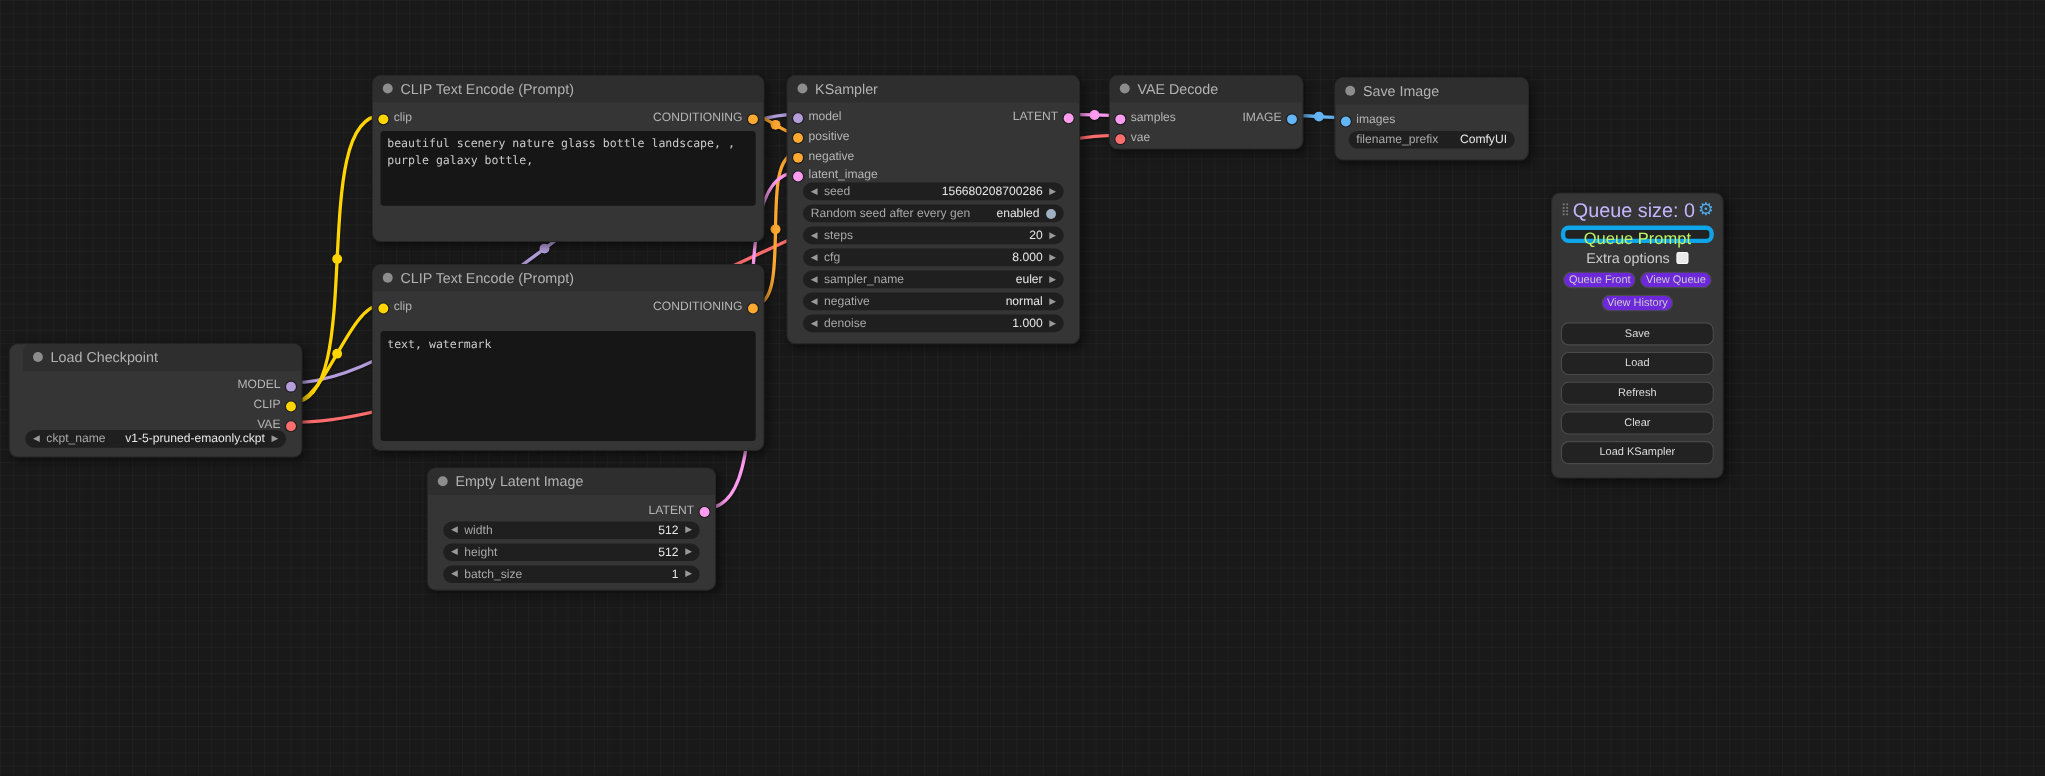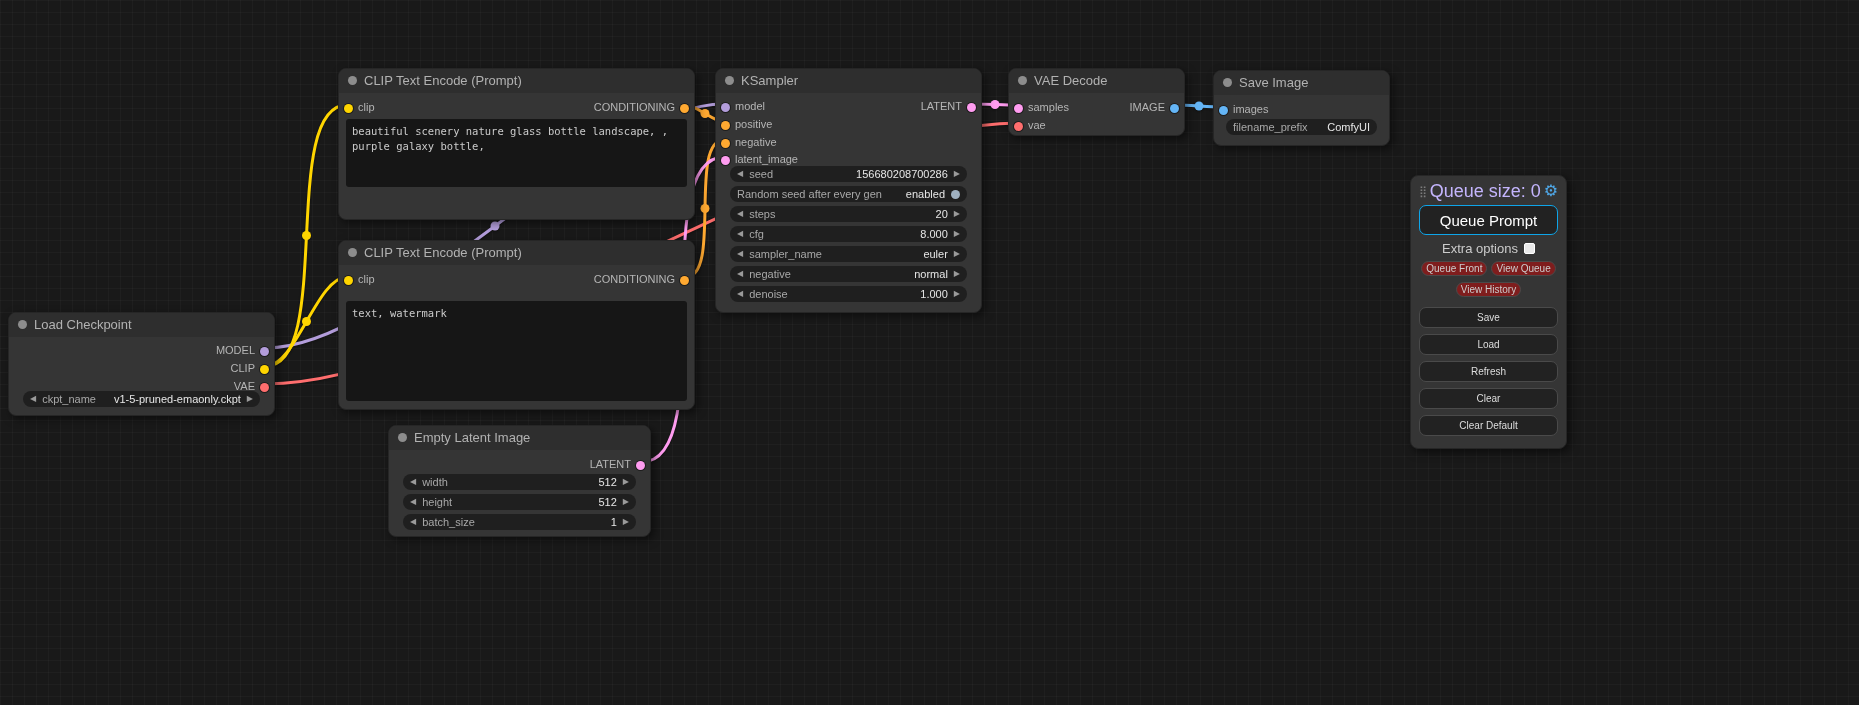--- a/index.html
+++ b/index.html
@@ -47,25 +47,25 @@
     position:absolute; left:1410px; top:175px; width:157px; z-index:3;
     background:#353535; border:1px solid #262626; border-radius:8px;
     box-shadow:3px 3px 10px rgba(0,0,0,0.55);
     display:flex; flex-direction:column; gap:6px; padding:7px 8px 12px; color:#ccc;
   }
   .qp-header { display:flex; align-items:center; justify-content:space-between; height:16px; }
   .drag-dots { color:#7d7d7d; font-size:11px; line-height:1; }
   .qp-title  { font-size:18px; color:#c4b5fd; }
   .gear { font-size:16px; line-height:1; cursor:pointer; }
   .queue-panel button { font-family:"Liberation Sans", sans-serif; cursor:pointer; }
-  .qp-big  { height:30px; background:#222; border:1px solid #0ea5e9; border-radius:7px; color:#ffffff; font-size:15px; }
+  .qp-big  { height:16px; background:#222; border:4px solid #0ea5e9; border-radius:7px; color:#bef264; font-size:15px; }
   .qp-extra{ display:flex; align-items:center; justify-content:center; gap:6px; font-size:13px; color:#ccc; height:14px; }
   .checkbox{ width:11px; height:11px; background:#e9e9e9; border:1px solid #ffffff; border-radius:2px; cursor:pointer; }
   .qp-row  { display:flex; justify-content:center; gap:4px; }
-  .qp-small{ background:#7f1d1d; border:1px solid #4a4a4a; border-radius:8px; color:#ccc; font-size:10px; padding:1px 4px; }
+  .qp-small{ background:#6d28d9; border:1px solid #4a4a4a; border-radius:8px; color:#ccc; font-size:10px; padding:1px 4px; }
   .qp-btn  { height:21px; background:#222; border:1px solid #4a4a4a; border-radius:7px; color:#ddd; font-size:10px; }
   .qp-btn.first { margin-top:4px; }
 </style>
 </head>
 <body>
 
 <div id="canvas">
 
   <svg id="wires" width="1859" height="705">
     <path d="M 266 348 C 396 348, 594 104, 724 104" fill="none" stroke-width="3" stroke="#B39DDB"></path>
@@ -89,21 +89,21 @@
     <path d="M 642 462 C 721 462, 645 157, 724 157" fill="none" stroke-width="3" stroke="#FF9CF0"></path>
     <circle cx="683" cy="309.5" r="4.5" fill="#FF9CF0"></circle>
 
     <path d="M 973 104 C 984 104, 1006 105, 1017 105" fill="none" stroke-width="3" stroke="#FF9CF0"></path>
     <circle cx="995" cy="104.5" r="4.5" fill="#FF9CF0"></circle>
 
     <path d="M 1176 105 C 1188 105, 1210 107, 1222 107" fill="none" stroke-width="3" stroke="#64B5F6"></path>
     <circle cx="1199" cy="106" r="4.5" fill="#64B5F6"></circle>
   </svg>
 
-  <div class="node" style="left:8px;top:312px;width:267px;height:104px;">
+  <div class="node" style="left:8px;top:312px;width:267px;height:104px;padding-left:12px;">
     <div class="node-title">
       <span class="collapse-dot"></span>
       <span>Load Checkpoint</span>
     </div>
     <div class="port out" style="top:29px">
       <span>MODEL</span>
       <span class="pdot" style="background: rgb(179, 157, 219);"></span>
     </div>
     <div class="port out" style="top:47px">
       <span>CLIP</span>
@@ -299,16 +299,16 @@
       <button class="qp-small">Queue Front</button>
       <button class="qp-small">View Queue</button>
     </div>
     <div class="qp-row">
       <button class="qp-small">View History</button>
     </div>
     <button class="qp-btn first">Save</button>
     <button class="qp-btn">Load</button>
     <button class="qp-btn">Refresh</button>
     <button class="qp-btn">Clear</button>
-    <button class="qp-btn">Clear Default</button>
+    <button class="qp-btn">Load KSampler</button>
   </div>
 
 </div>
 
 </body></html>

